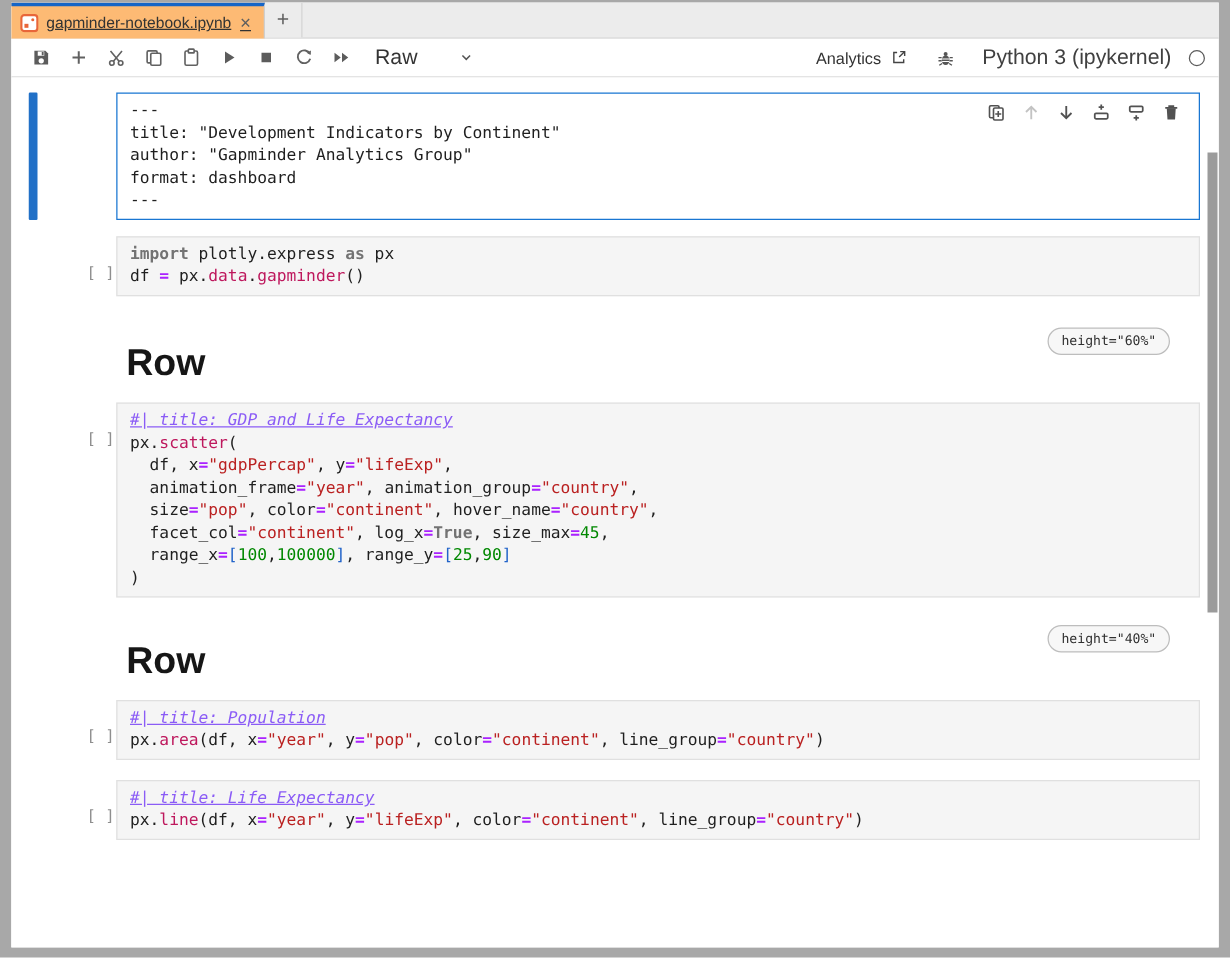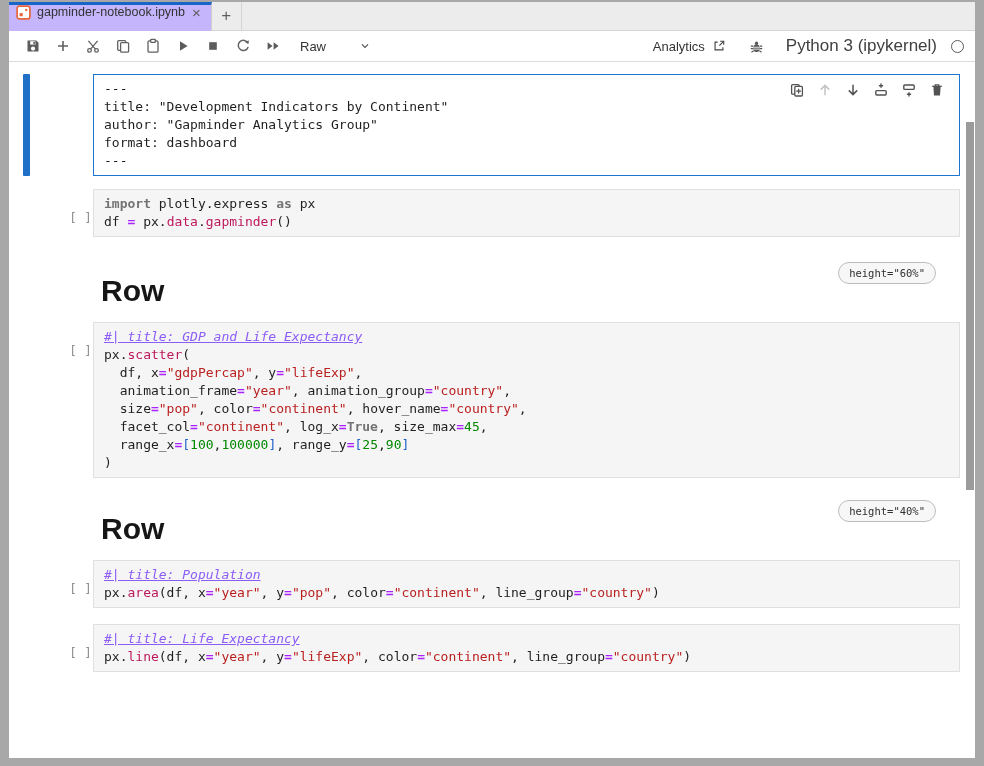--- a/index.html
+++ b/index.html
@@ -11,37 +11,37 @@
     -webkit-font-smoothing:antialiased;
   }
   .window {
     position:absolute; left:9px; top:2px; width:966px; height:756px;
     background:#fff; overflow:hidden; display:flex; flex-direction:column;
   }
 
   
   .tabbar { height:29px; flex:none; background:#ececec; display:flex; align-items:stretch; border-bottom:1px solid #d4d4d4; }
   .tab {
-    display:flex; align-items:flex-start; gap:6px; padding:0 9px 0 7px;
-    background:#c4b5fd; border-top:3px solid #1665c7; border-right:1px solid #cfcfcf;
-    font-size:12.5px; color:#333; margin-bottom:-1px;
+    display:flex; align-items:center; gap:6px; padding:0 9px 0 7px;
+    background:#fdba74; border-top:3px solid #1665c7; border-right:1px solid #cfcfcf;
+    font-size:12.5px; color:#333; margin-bottom:-1px;text-decoration:underline;
   }
   .tab-label { white-space:nowrap; }
   .tab-close { color:#5f5f5f; font-size:15px; line-height:1; padding:0 1px; cursor:default; }
   .tab-new {
     width:30px; display:flex; align-items:center; justify-content:center;
     color:#5f5f5f; font-size:17px; background:#ececec; border-right:1px solid #d4d4d4;
   }
   .nbicon { width:15px; height:15px; flex:none; display:flex; }
 
   
   .toolbar { height:31px; flex:none; background:#fff; border-bottom:1px solid #dcdcdc; display:flex; align-items:center; padding:0 9px; }
   .tbtn { width:30px; height:26px; flex:none; display:flex; align-items:center; justify-content:center; }
   .tbtn svg { display:block; }
-  .celltype { display:flex; align-items:center; margin-left:12px; font-size:13px; color:#333; }
+  .celltype { display:flex; align-items:center; margin-left:12px; font-size:17px; color:#333; }
   .celltype .chev { margin-left:32px; display:flex; }
   .tspacer { flex:1; }
   .nbmode { display:flex; align-items:center; gap:7px; font-size:13px; color:#333; margin-right:16px; }
   .kernel-name { font-size:17px; color:#404040; margin:0 14px 0 14px; white-space:nowrap; }
   .kstatus { width:13px; height:13px; border:1.5px solid #5c5c5c; border-radius:50%; background:#fff; margin-right:2px; flex:none; }
 
   
   .content { flex:1; position:relative; background:#fff; padding-top:12px; overflow:hidden; }
   .scroll-thumb { position:absolute; top:60px; right:1px; width:8px; height:368px; background:#9b9b9b; }
 

